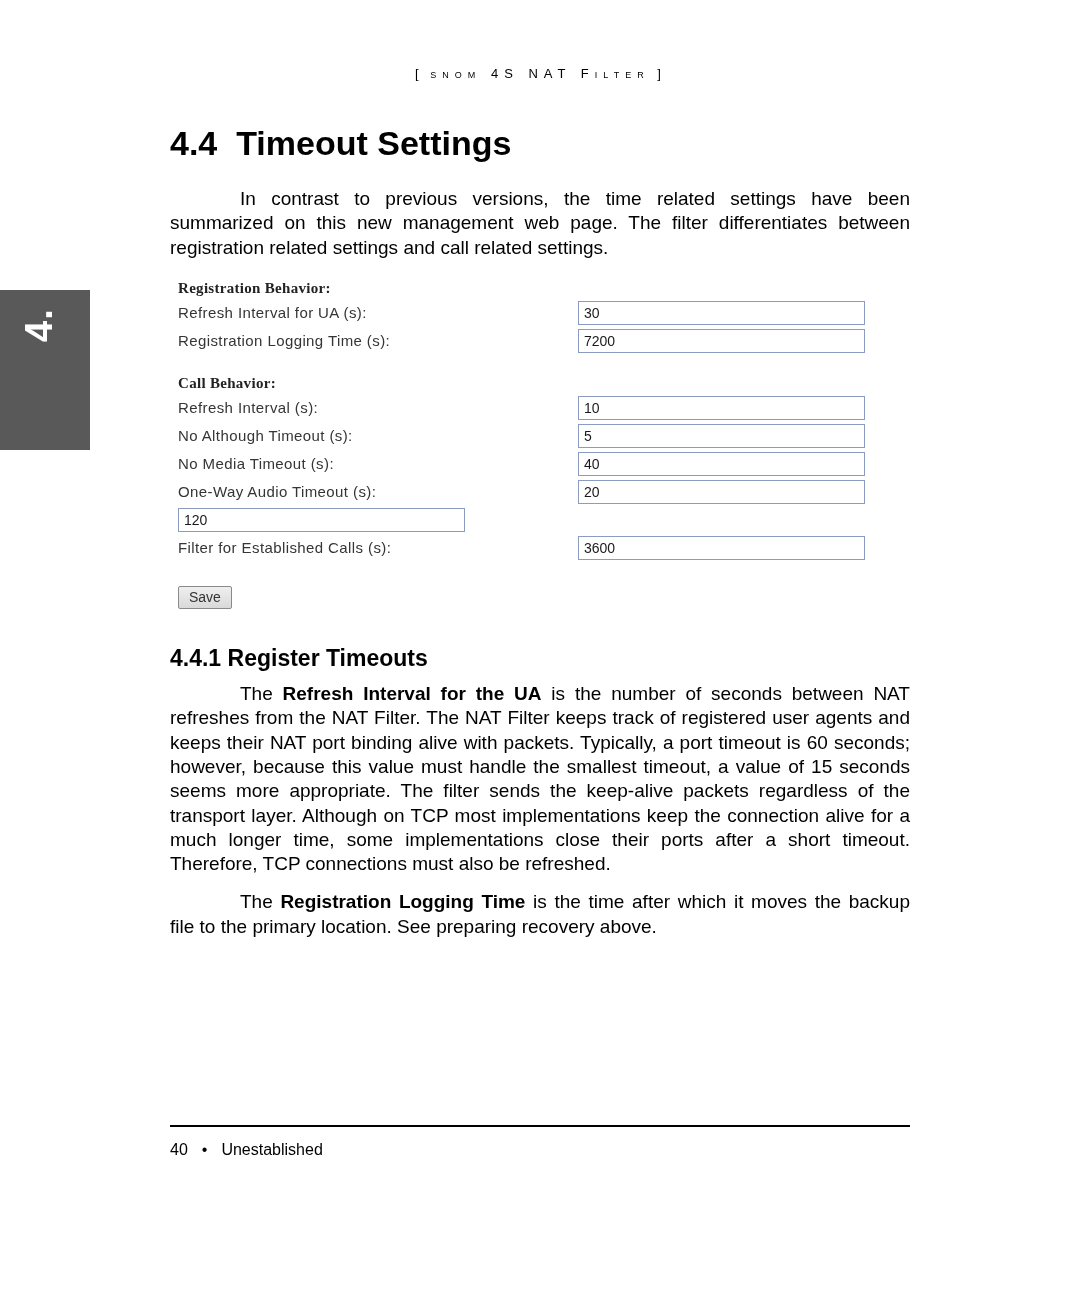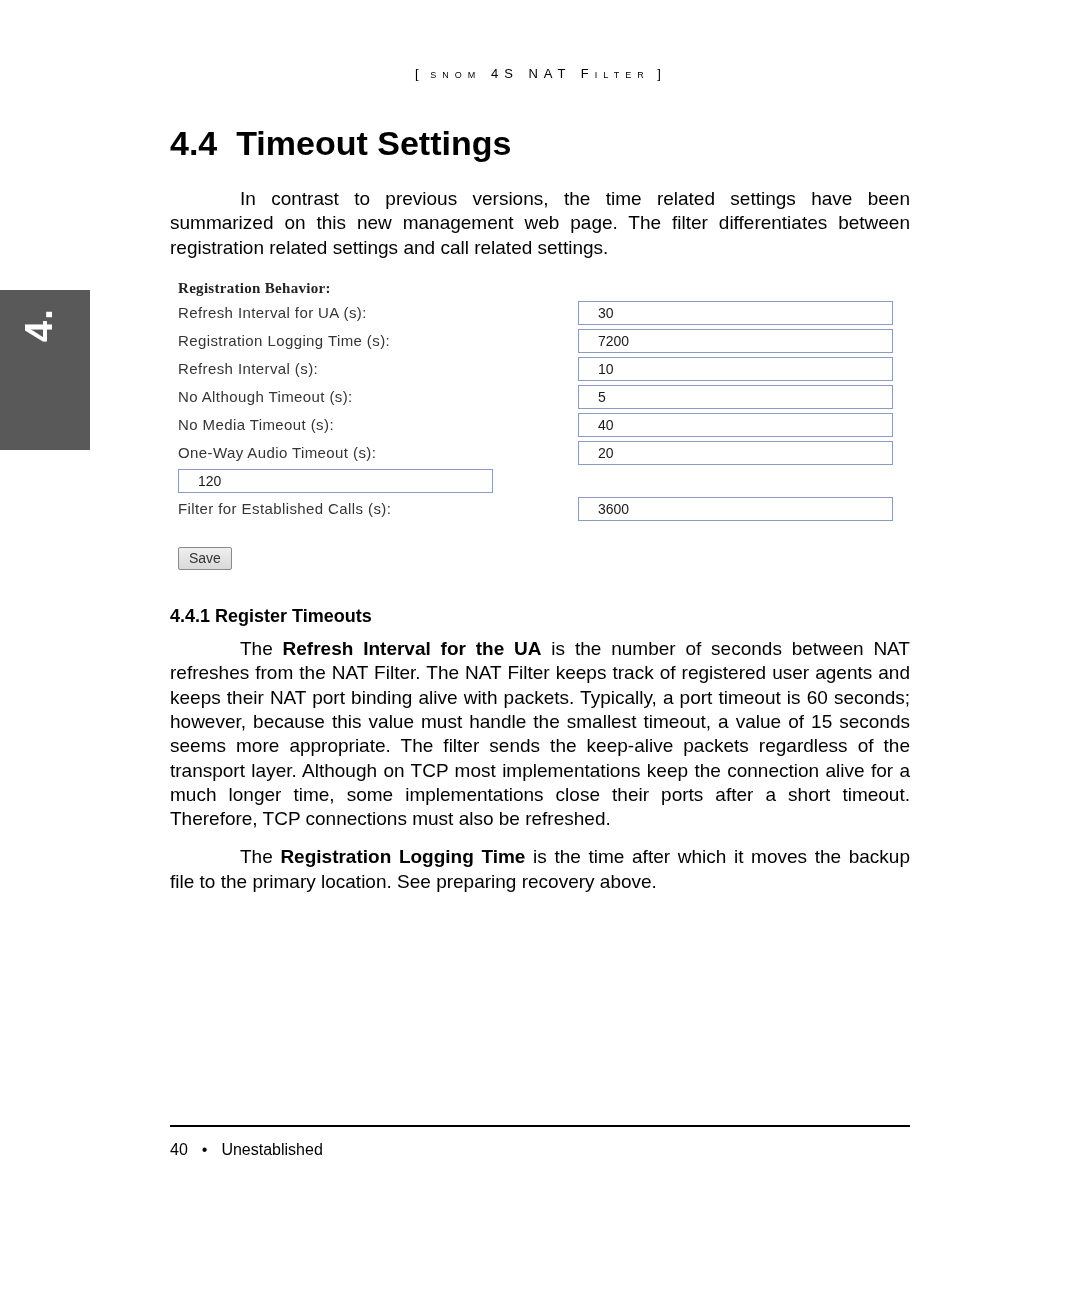--- a/index.html
+++ b/index.html
@@ -55,21 +55,21 @@
     top: 110px;
     left: 170px;
     right: 170px;
   }
   h2.section {
     font-size: 34px;
     font-weight: 700;
     margin: 14px 0 24px 0;
   }
   h3.subsection {
-    font-size: 18px;
+    font-size: 23px;
     font-weight: 700;
     margin: 36px 0 10px 0;
   }
   p.body {
     font-size: 19px;
     line-height: 1.28;
     margin: 0 0 14px 0;
     text-align: justify;
     text-justify: inter-word;
   }
@@ -97,21 +97,21 @@
   }
   .settings .row .label {
     width: 400px;
     color: #353535;
     letter-spacing: 0.4px;
   }
   .settings .row input[type="text"] {
     width: 275px;
     height: 20px;
     border: 1px solid #8a9cc2;
-    padding: 1px 19px;
+    padding: 1px 5px;
     font-size: 14px;
     color: #1a1a1a;
     background: #fff;
     box-sizing: content-box;
   }
   .settings .save-row { margin-top: 26px; }
   .settings button.save {
     font-family: Arial, sans-serif;
     font-size: 14px;
     padding: 2px 10px 3px 10px;
@@ -169,20 +169,21 @@
 
       <div class="row">
         <div class="label">Refresh Interval for UA (s):</div>
         <input type="text" value="30" style="">
       </div>
       <div class="row">
         <div class="label">Registration Logging Time (s):</div>
         <input type="text" value="7200" style="">
       </div>
 
+      <div class="group-title" style="margin-top:22px">Call Behavior:</div>
 
       <div class="row">
         <div class="label">Refresh Interval (s):</div>
         <input type="text" value="10" style="">
       </div>
       <div class="row">
         <div class="label">No Although Timeout (s):</div>
         <input type="text" value="5" style="">
       </div>
       <div class="row">

